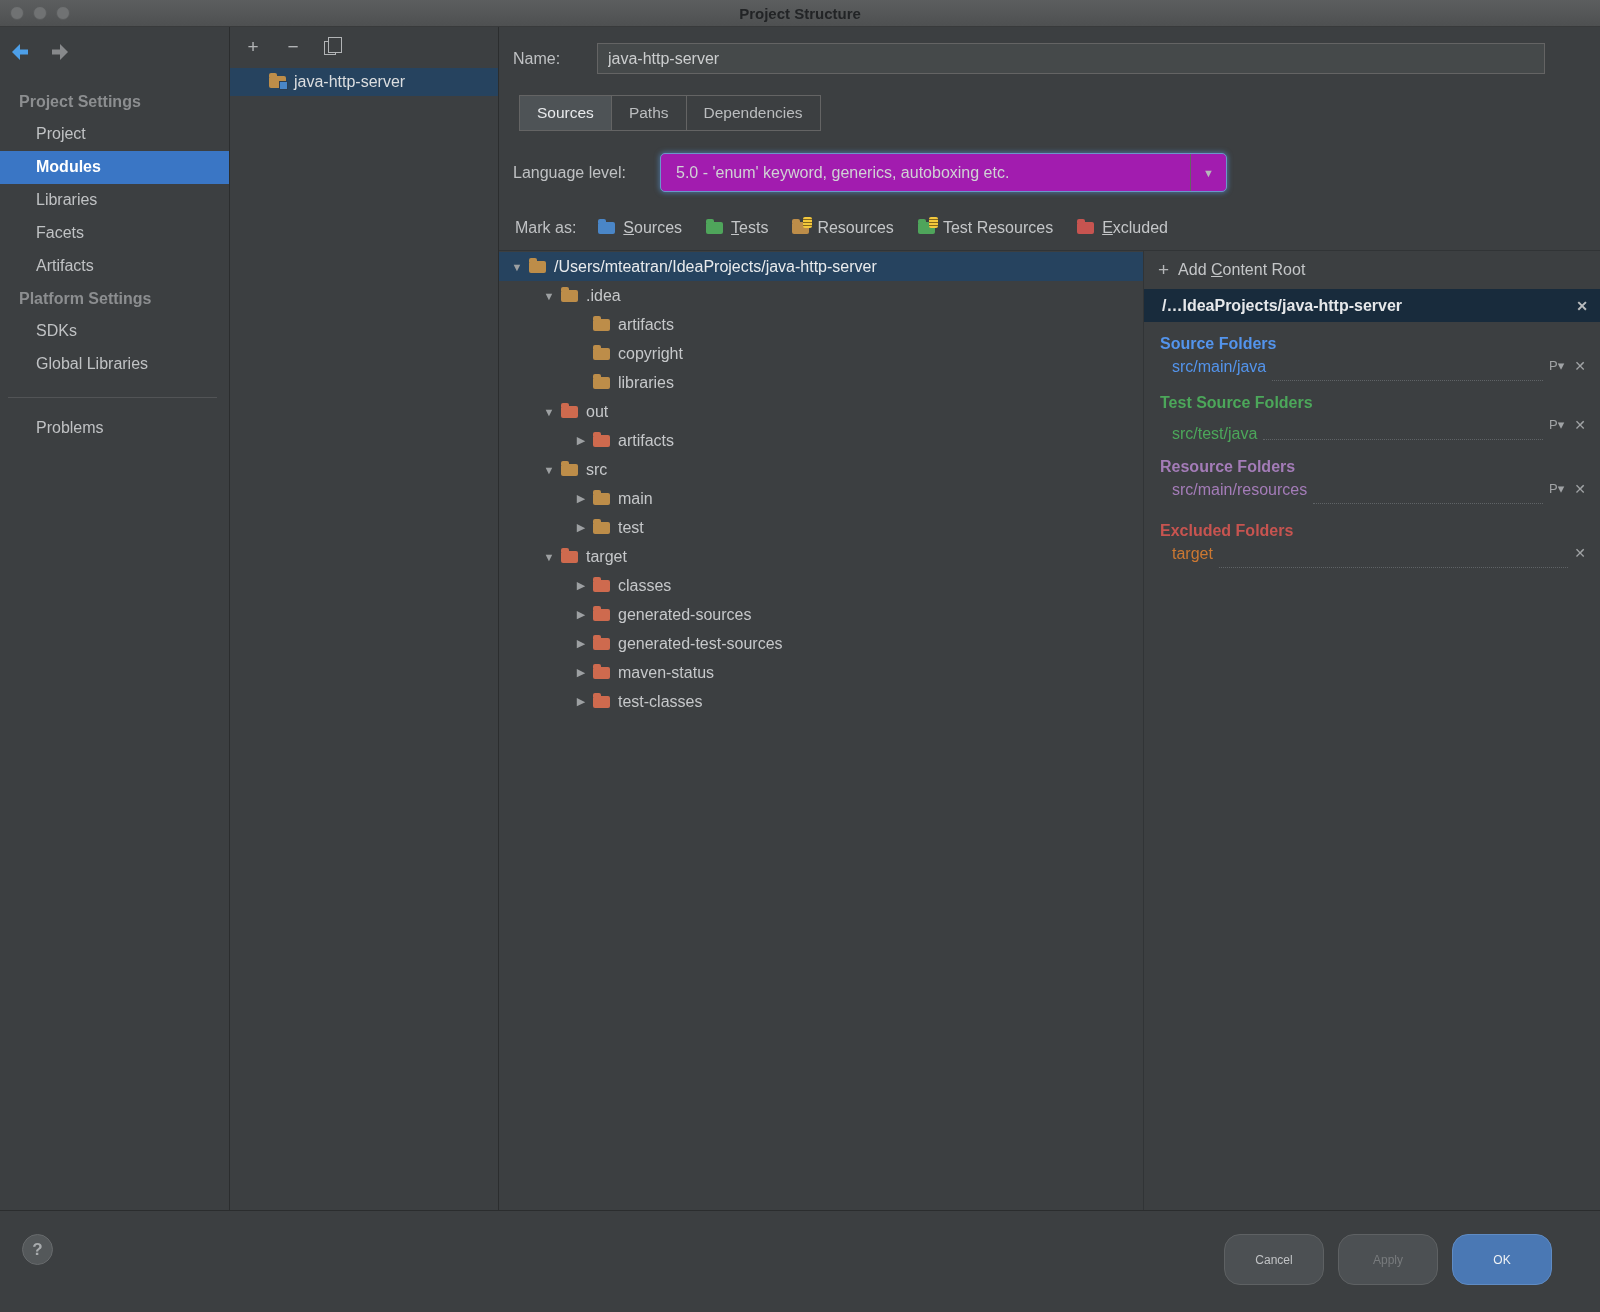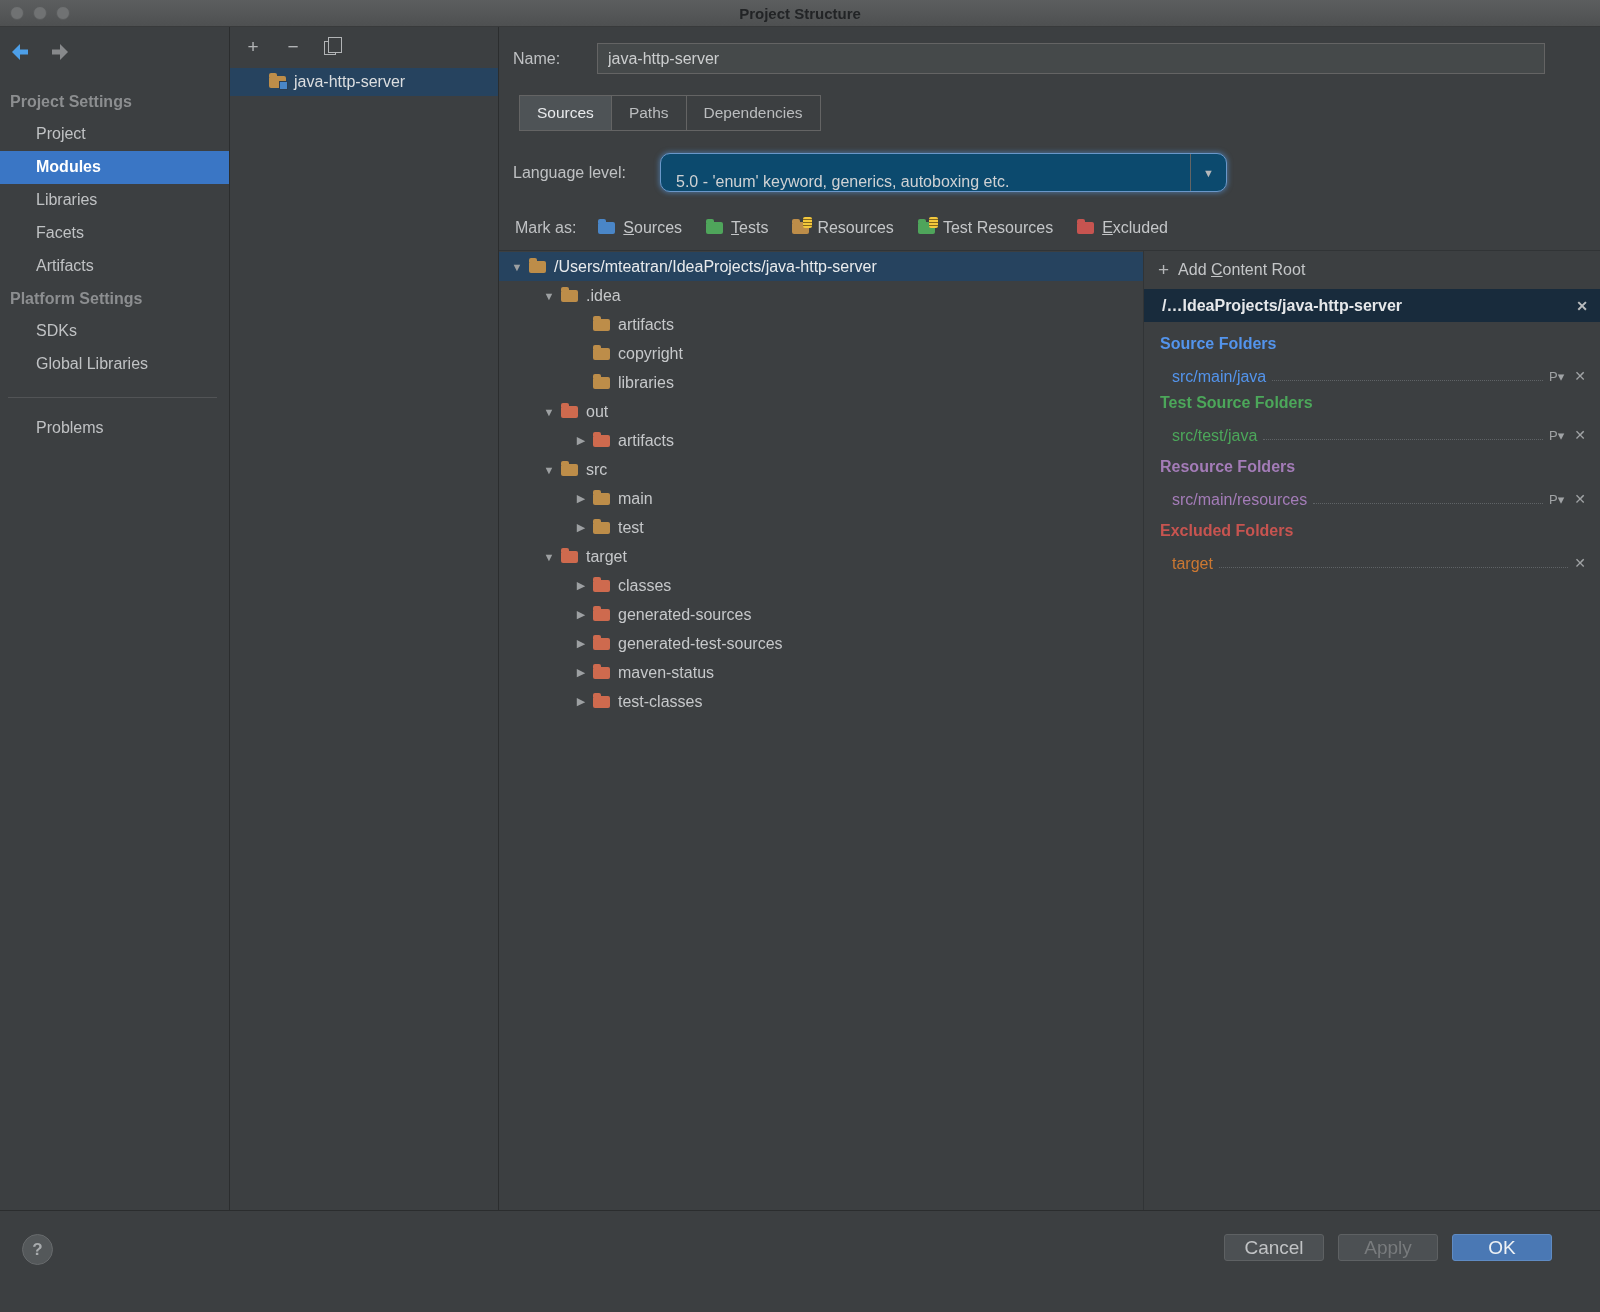--- a/index.html
+++ b/index.html
@@ -25,21 +25,21 @@
   .traffic { position: absolute; left: 10px; top: 6px; display: flex; gap: 9px; }
   .tl { width: 14px; height: 14px; border-radius: 50%; background: #707273; border: 1px solid #595b5c; }
 
   
   .content { flex: 1; display: flex; min-height: 0; }
 
   
   .nav { width: 230px; flex: none; border-right: 1px solid #2b2d2e; padding-top: 10px; }
   .nav-arrows { display: flex; gap: 12px; padding: 3px 0 10px 6px; }
   .arrow-btn { width: 28px; height: 24px; display: flex; align-items: center; justify-content: center; }
-  .nav-header { color: #8c8e90; font-weight: bold; font-size: 16px; padding: 7px 10px; }
+  .nav-header { color: #8c8e90; font-weight: bold; font-size: 16px; padding: 7px 19px; }
   .nav-header.first { margin-top: 12px; }
   .nav-item { font-size: 16px; color: #c0c2c4; padding: 7px 10px 8px 36px; cursor: default; }
   .nav-item.selected { background: #3a76c5; color: #ffffff; font-weight: bold; }
   .nav-sep { height: 1px; background: #525456; margin: 16px 12px 14px 8px; }
 
   
   .module-panel { width: 269px; flex: none; border-right: 1px solid #2b2d2e; }
   .mp-toolbar { display: flex; align-items: center; gap: 22px; padding: 10px 0 12px 14px; }
   .tool-btn { color: #b2b4b6; font-size: 19px; line-height: 1; width: 18px; text-align: center; }
   .copy-ic { position: relative; width: 12px; height: 14px; border: 1.5px solid #b2b4b6; margin-top: 2px; }
@@ -70,24 +70,24 @@
   .name-label { width: 78px; color: #bfc1c3; }
   .name-input { flex: 1; margin-left: 6px; margin-right: 55px; height: 31px;
                 background: #45494a; border: 1px solid #646464; color: #cccecf;
                 font-size: 16px; padding: 0 10px; font-family: "Liberation Sans", sans-serif; outline: none; }
   .tabs-row { display: flex; margin: 21px 0 0 6px; }
   .tab { font-size: 15.5px; color: #bbbdbf; padding: 8px 17px; border: 1px solid #646464; border-left: none; }
   .tab:first-child { border-left: 1px solid #646464; }
   .tab.selected { background: #4e5356; color: #e8eaec; }
   .lang-row { display: flex; align-items: center; margin: 22px 0 0 0; }
   .lang-label { color: #bfc1c3; }
-  .combobox { margin-left: 34px; width: 567px; height: 39px; background: #0c4a6e;
-              border: 1px solid #6a97c9; border-radius: 10px;
+  .combobox { margin-left: 34px; width: 567px; height: 39px; background: #a21caf;
+              border: 1px solid #6a97c9; border-radius: 5px;
               box-shadow: 0 0 5px 1px rgba(88,151,216,.55);
-              display: flex; align-items: flex-end; }
+              display: flex; align-items: center; }
   .combobox-text { flex: 1; padding: 0 15px; color: #d0d2d4; }
   .combobox-btn { width: 36px; align-self: stretch; border-left: 1px solid #646464;
                   display: flex; align-items: center; justify-content: center;
                   color: #b6b8ba; font-size: 11px; }
   .markas-row { display: flex; align-items: center; margin: 27px 0 13px 2px; }
   .markas-label { color: #bfc1c3; margin-right: 22px; }
   .mark-item { display: flex; align-items: center; margin-right: 24px; color: #c4c6c8; }
   .mn { text-decoration: underline; }
 
   
@@ -101,34 +101,34 @@
   .roots { width: 457px; flex: none; border-left: 1px solid #313436; display: flex; flex-direction: column; }
   .add-root { display: flex; align-items: center; height: 38px; padding: 0 14px; color: #c4c6c8; }
   .add-ic { font-size: 19px; color: #b4b6b8; margin-right: 9px; }
   .root-row { display: flex; align-items: center; background: #182b3c; height: 33px;
               padding: 0 12px 0 18px; color: #e6e8ea; font-weight: bold; }
   .root-close { margin-left: auto; color: #b9bcbe; font-size: 14px; }
   .roots-sections { padding: 0 14px 0 16px; }
   .rs-header { font-weight: bold; margin: 13px 0 5px; }
   .c-blue  { color: #5394ec; } .c-green { color: #4ca75a; margin-top: 8px; }
   .c-purple{ color: #a47cb8; } .c-red   { color: #c75450; } .c-orange { color: #cc7832; }
-  .rs-item { display: flex; align-items: flex-end; height: 28px; margin-left: 12px; }
+  .rs-item { display: flex; height: 28px; margin-left: 12px; }
   .leader { flex: 1; border-bottom: 1px dotted #5f6366; margin: 0 6px 5px 6px; }
   .props-ic { color: #a0a3a5; font-size: 13px; margin-right: 10px; padding-bottom: 2px; white-space: nowrap; }
   .item-close { color: #a0a3a5; font-size: 14px; padding-bottom: 2px; }
 
   
   .footer { height: 102px; flex: none; border-top: 1px solid #2b2d2e;
             display: flex; align-items: flex-start; padding: 23px 48px 0 22px; }
   .help-btn { width: 31px; height: 31px; border-radius: 50%; background: #54585a;
               border: 1px solid #676a6c; color: #a9acae; font-weight: bold; font-size: 17px;
               display: flex; align-items: center; justify-content: center; }
   .footer-spacer { flex: 1; }
-  .btn { min-width: 100px; height: 27px; border-radius: 3px; background: #4c5053;
-         border: 1px solid #5e6163; color: #c1c3c5; font-size: 19px;
+  .btn { min-width: 100px; height: 51px; border-radius: 16px; background: #4c5053;
+         border: 1px solid #5e6163; color: #c1c3c5; font-size: 12px;
          display: flex; align-items: center; justify-content: center;
          padding: 0 18px; margin-left: 14px; }
   .btn.disabled { color: #787b7d; }
   .btn.primary { background: #4a78b4; border-color: #5f8bc3; color: #eff2f5; }
 </style>
 </head>
 <body>
 
 <div class="window">
 

